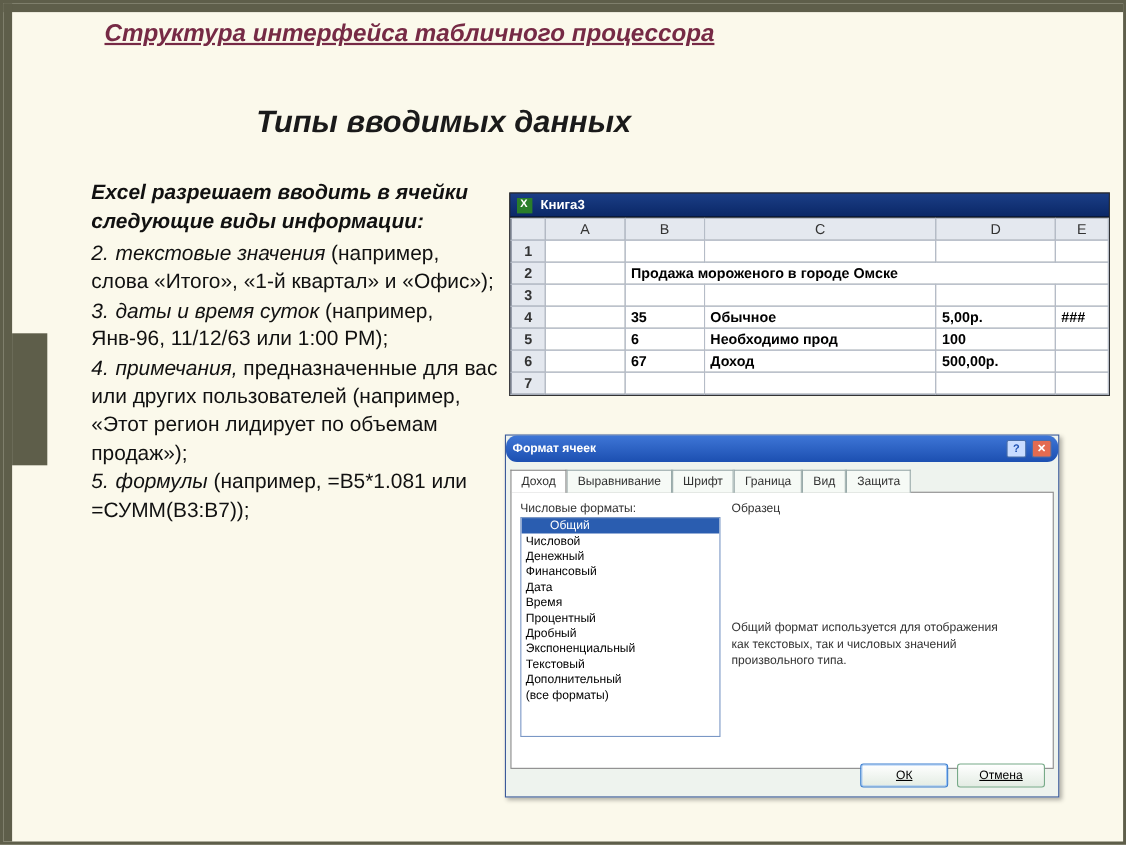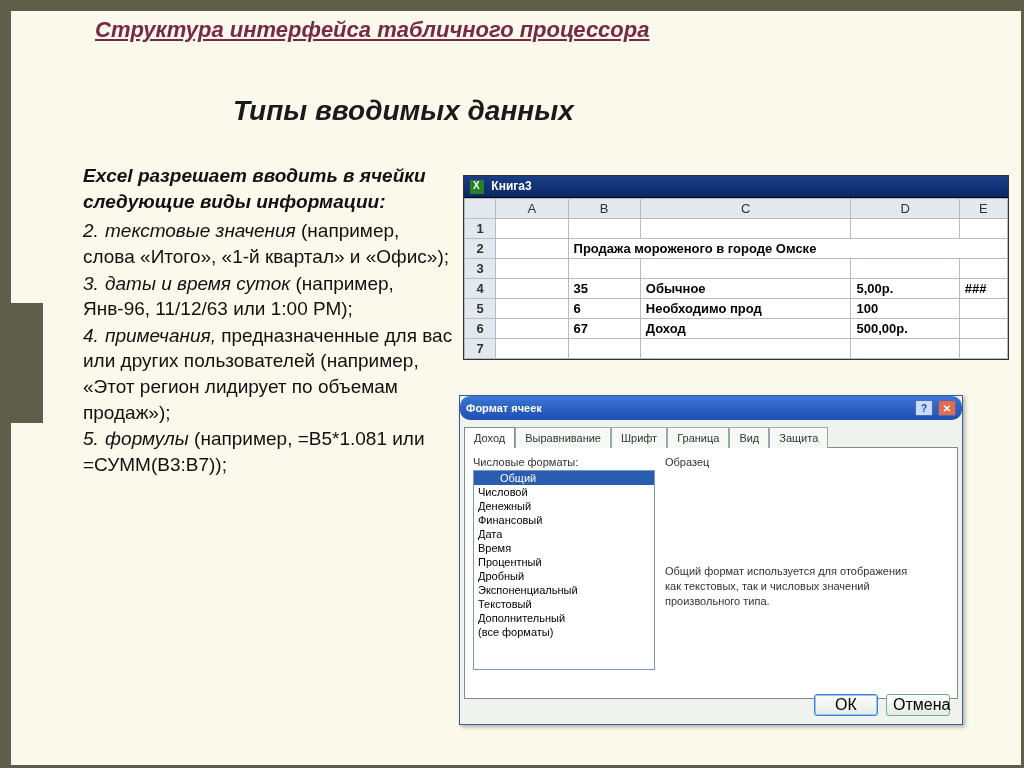--- a/index.html
+++ b/index.html
@@ -93,22 +93,23 @@
     width:100%; height:200px; border:1px solid #7a97c5; background:#fff; overflow:hidden;
   }
   .fmt-list div { padding:1px 4px; font-size:11px; }
   .fmt-list .sel { background:#2a5db0; color:#fff;padding-left:26px; }
   .fmt-right { flex:1; }
   .fmt-right .lbl { font-size:11px; color:#333; }
   .fmt-right .preview { height:26px; border-bottom:0; }
   .fmt-right .desc { margin-top:70px; font-size:11px; color:#333; line-height:1.35; max-width:260px;}
   .dlg-footer { position:absolute; right:12px; bottom:8px; display:flex; gap:8px;}
   .dlg-footer button {
-    width:64px; height:22px; font-size:16px; border:1px solid #7a8; border-radius:3px;
+    width:80px; height:22px; font-size:11px; border:1px solid #7a8; border-radius:3px;
     background:linear-gradient(#fff,#e3ece3);
+    text-decoration:underline;
   }
   .dlg-footer .ok{ border:1px solid #3b7fd0; box-shadow:0 0 0 1px #9cc3f4 inset;}
 </style>
 </head>
 <body>
 
 <div class="top-bar"></div>
 <div class="left-bar"></div>
 <div class="side-block"></div>
 

